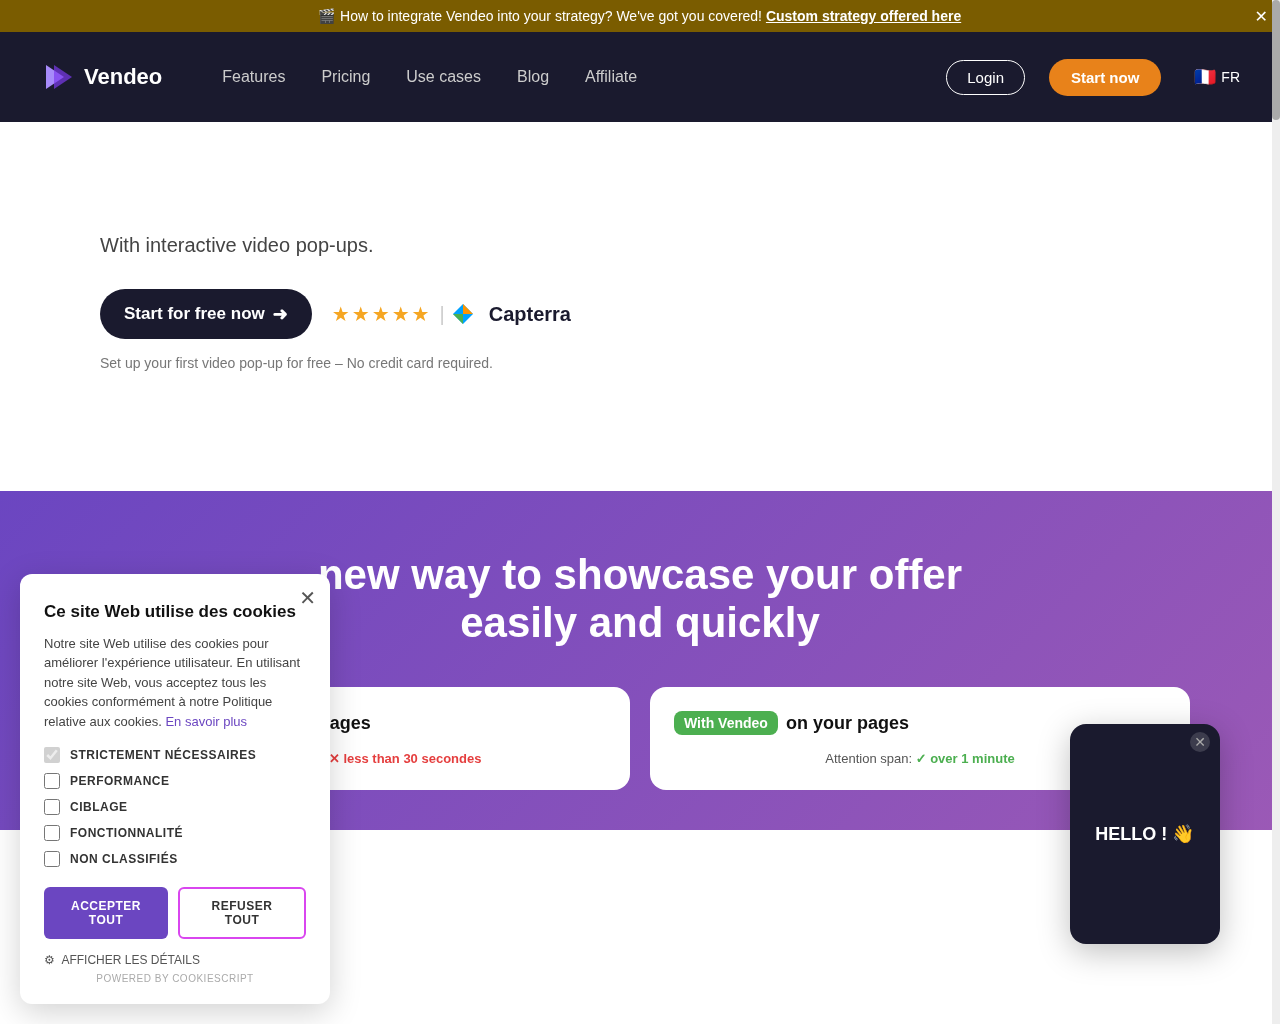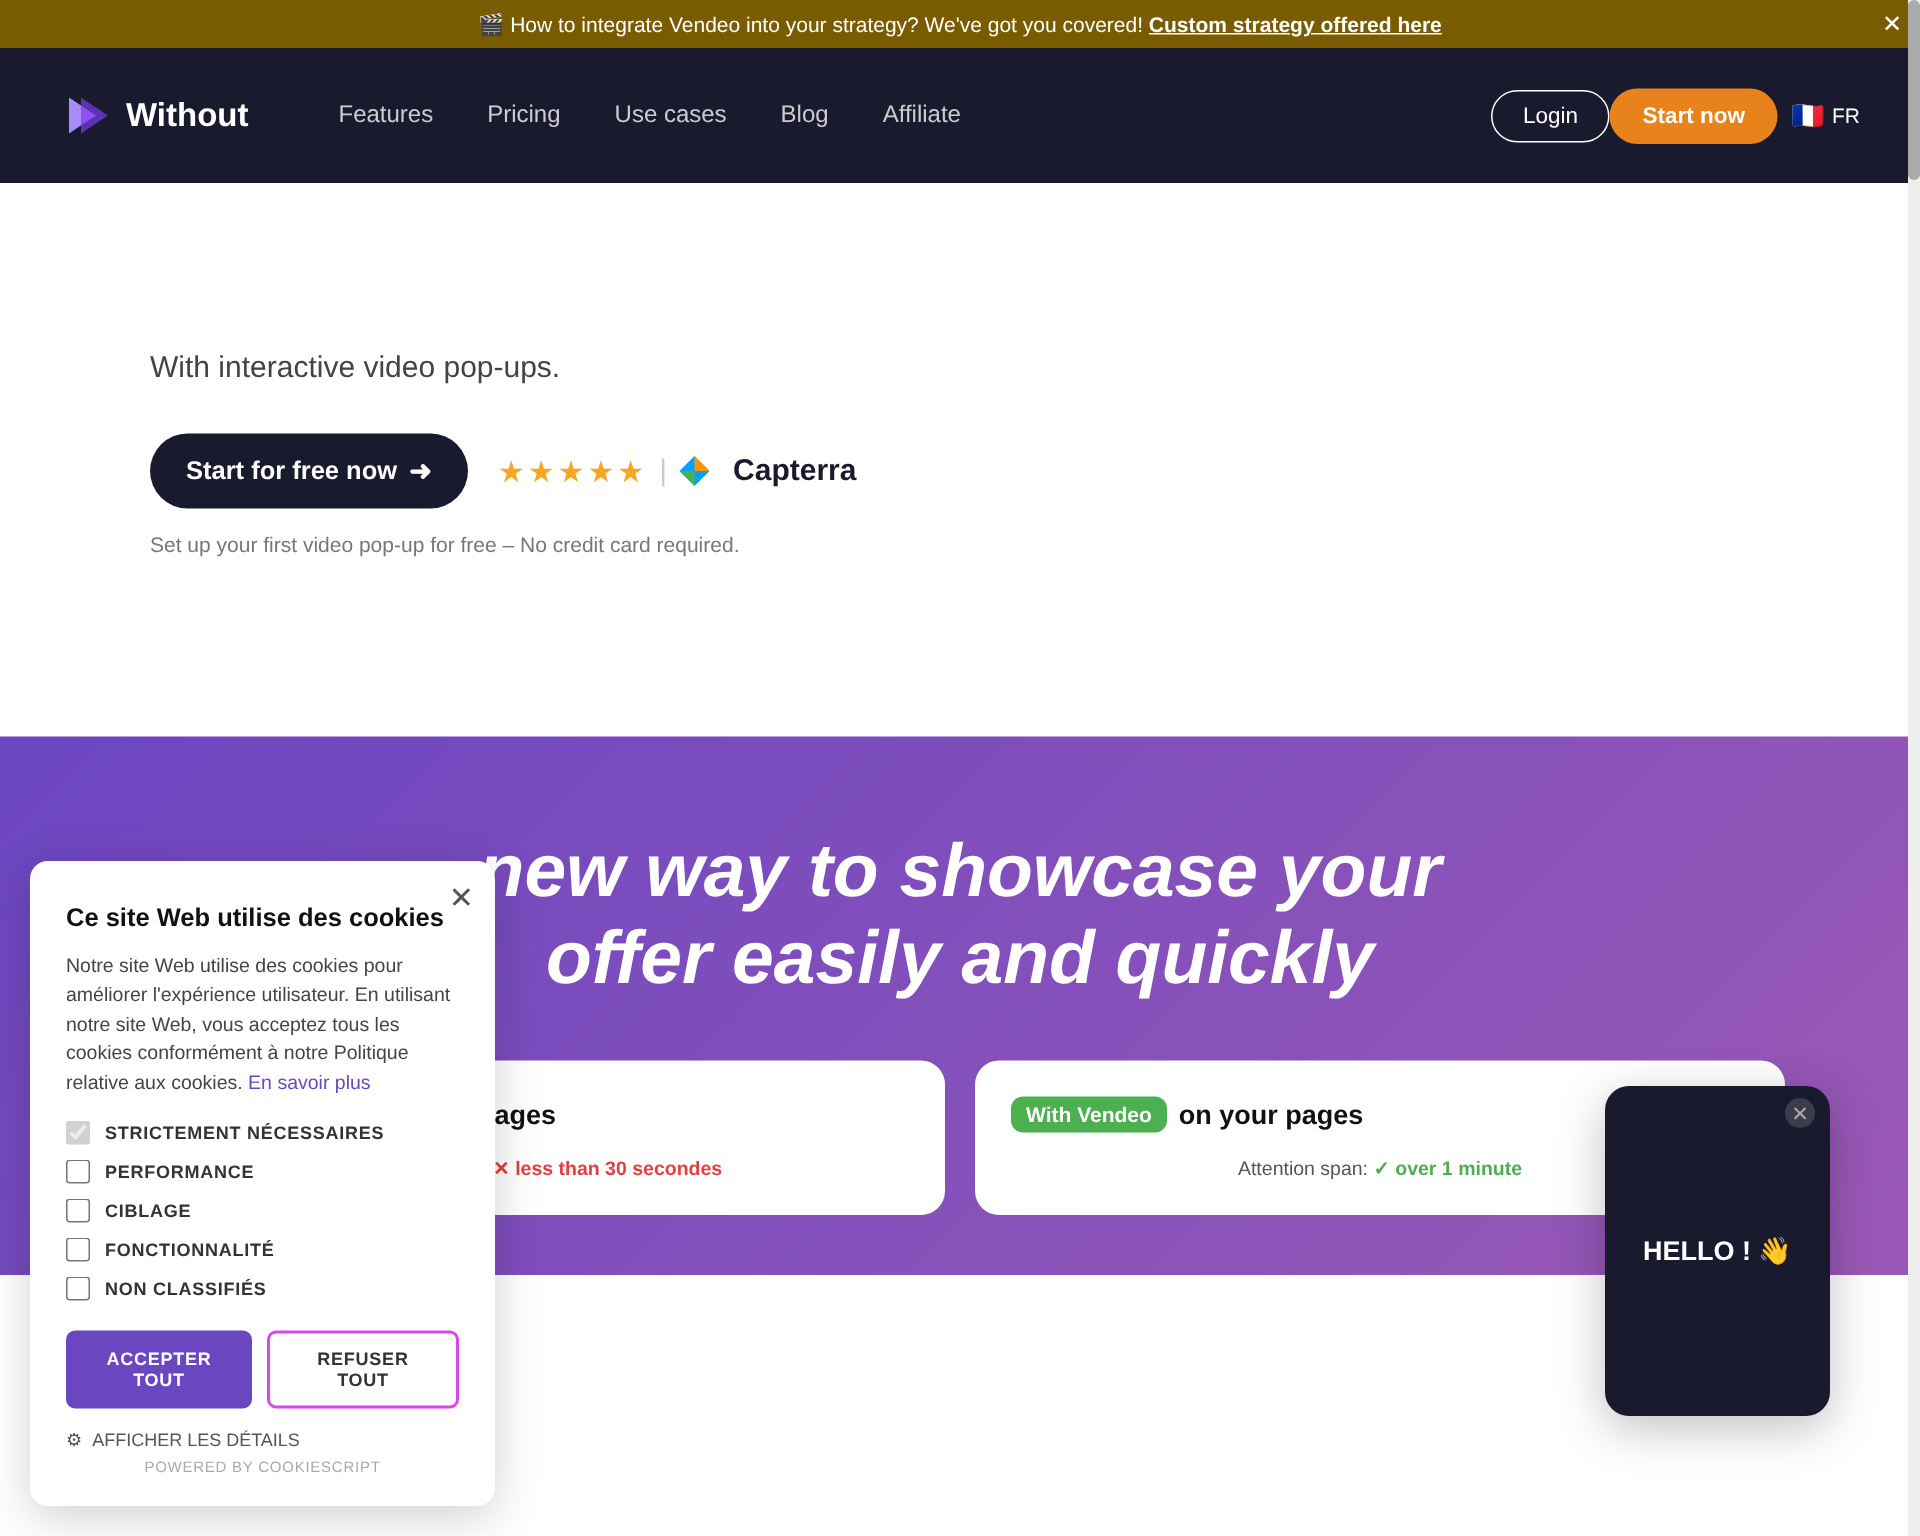--- a/index.html
+++ b/index.html
@@ -55,21 +55,21 @@
       flex: 1;
     }
     .nav-links a {
       color: #ccc;
       text-decoration: none;
       font-size: 16px;
     }
     .nav-actions {
       display: flex;
       align-items: center;
-      gap: 0;
+      gap: 24px;
     }
     .btn-login {
       border: 1px solid #fff;
       color: #fff;
       background: transparent;
       padding: 8px 20px;
       border-radius: 20px;
       cursor: pointer;
       font-size: 15px;
     }
@@ -166,25 +166,24 @@
 
     
     .purple-section {
       background: linear-gradient(135deg, #6b46c1 0%, #9b59b6 100%);
       color: #fff;
       text-align: center;
       padding: 60px 40px 40px;
       margin-top: 60px;
     }
     .purple-section h2 {
-      font-size: 50px;
+      font-size: 42px;
       font-weight: 800;
       max-width: 700px;
       margin: 0 auto 40px;
-      font-style: italic;
     }
 
     
     .comparison-row {
       display: flex;
       gap: 20px;
       max-width: 1100px;
       margin: 0 auto;
     }
     .comparison-card {
@@ -390,21 +389,21 @@
   <a href="#">Custom strategy offered here</a>
   <span class="banner-close">✕</span>
 </div>
 
 <nav>
   <div class="nav-logo">
     <svg class="logo-icon" viewBox="0 0 36 36" fill="none">
       <polygon points="6,6 24,18 6,30" fill="#a78bfa"></polygon>
       <polygon points="14,6 32,18 14,30" fill="#7c3aed" opacity="0.7"></polygon>
     </svg>
-    <span class="logo-text">Without</span>
+    <span class="logo-text">Vendeo</span>
   </div>
   <div class="nav-links">
     <a href="#">Features</a>
     <a href="#">Pricing</a>
     <a href="#">Use cases</a>
     <a href="#">Blog</a>
     <a href="#">Affiliate</a>
   </div>
   <div class="nav-actions">
     <button class="btn-login">Login</button>

